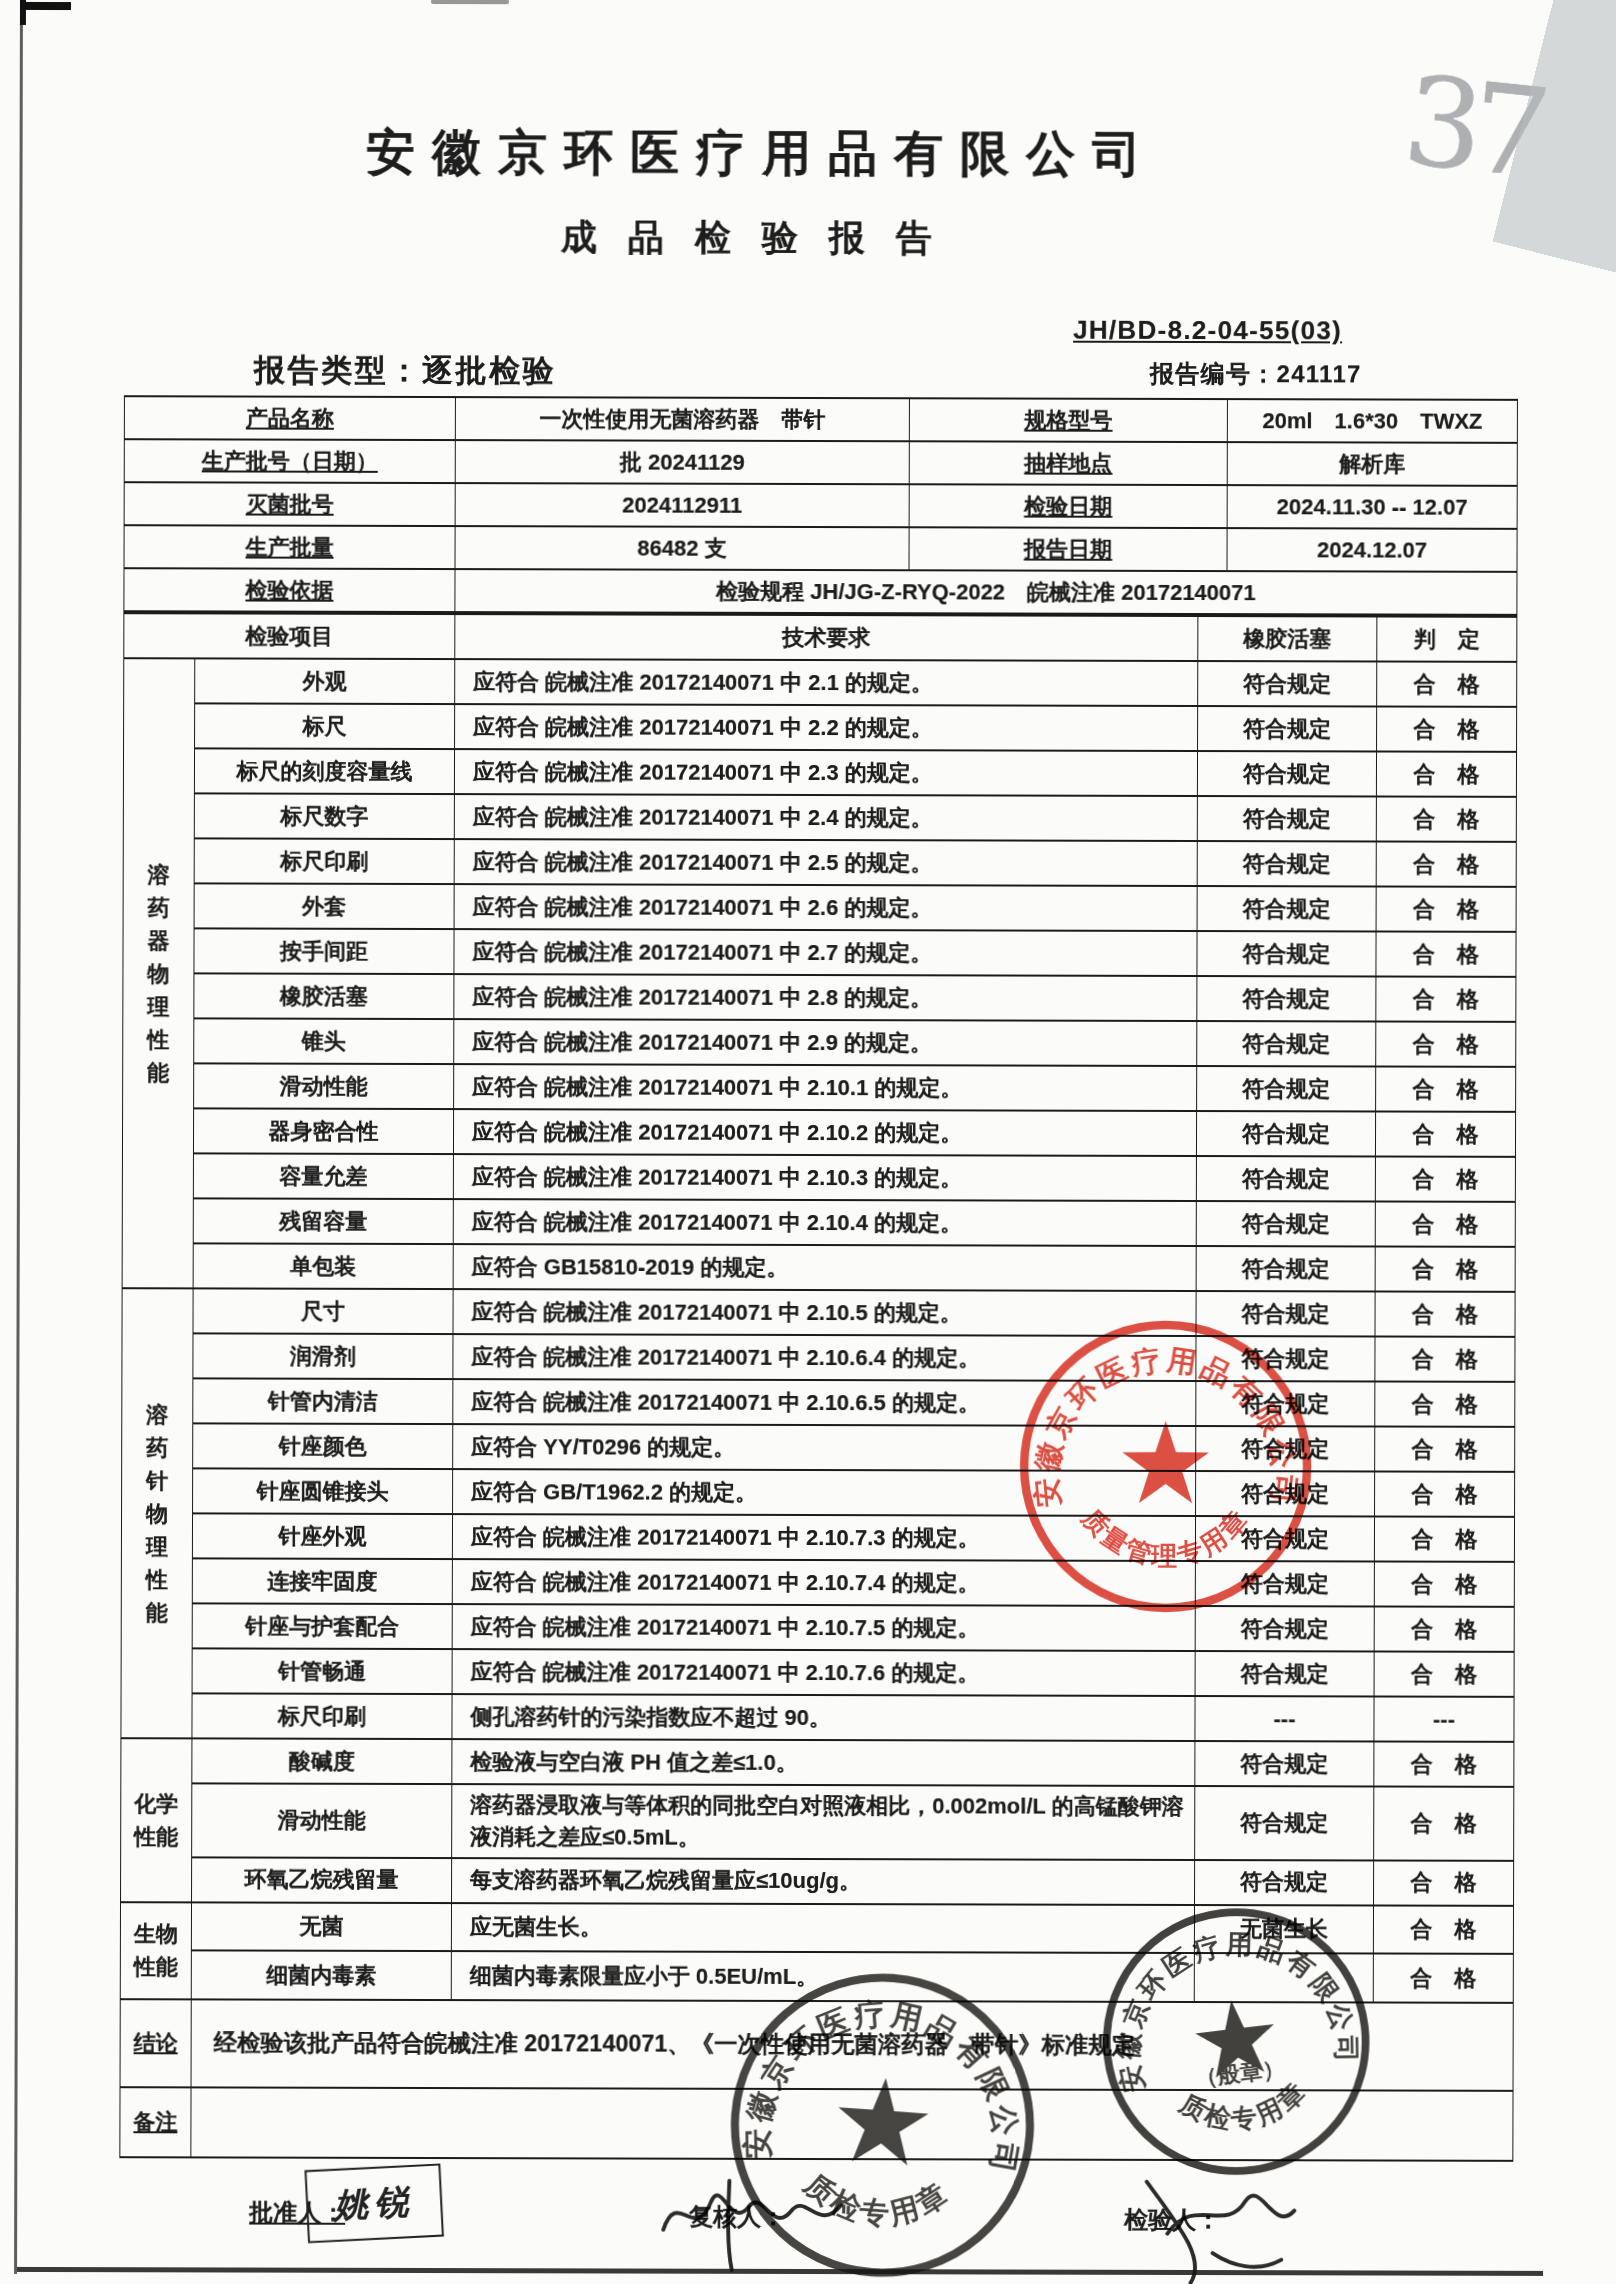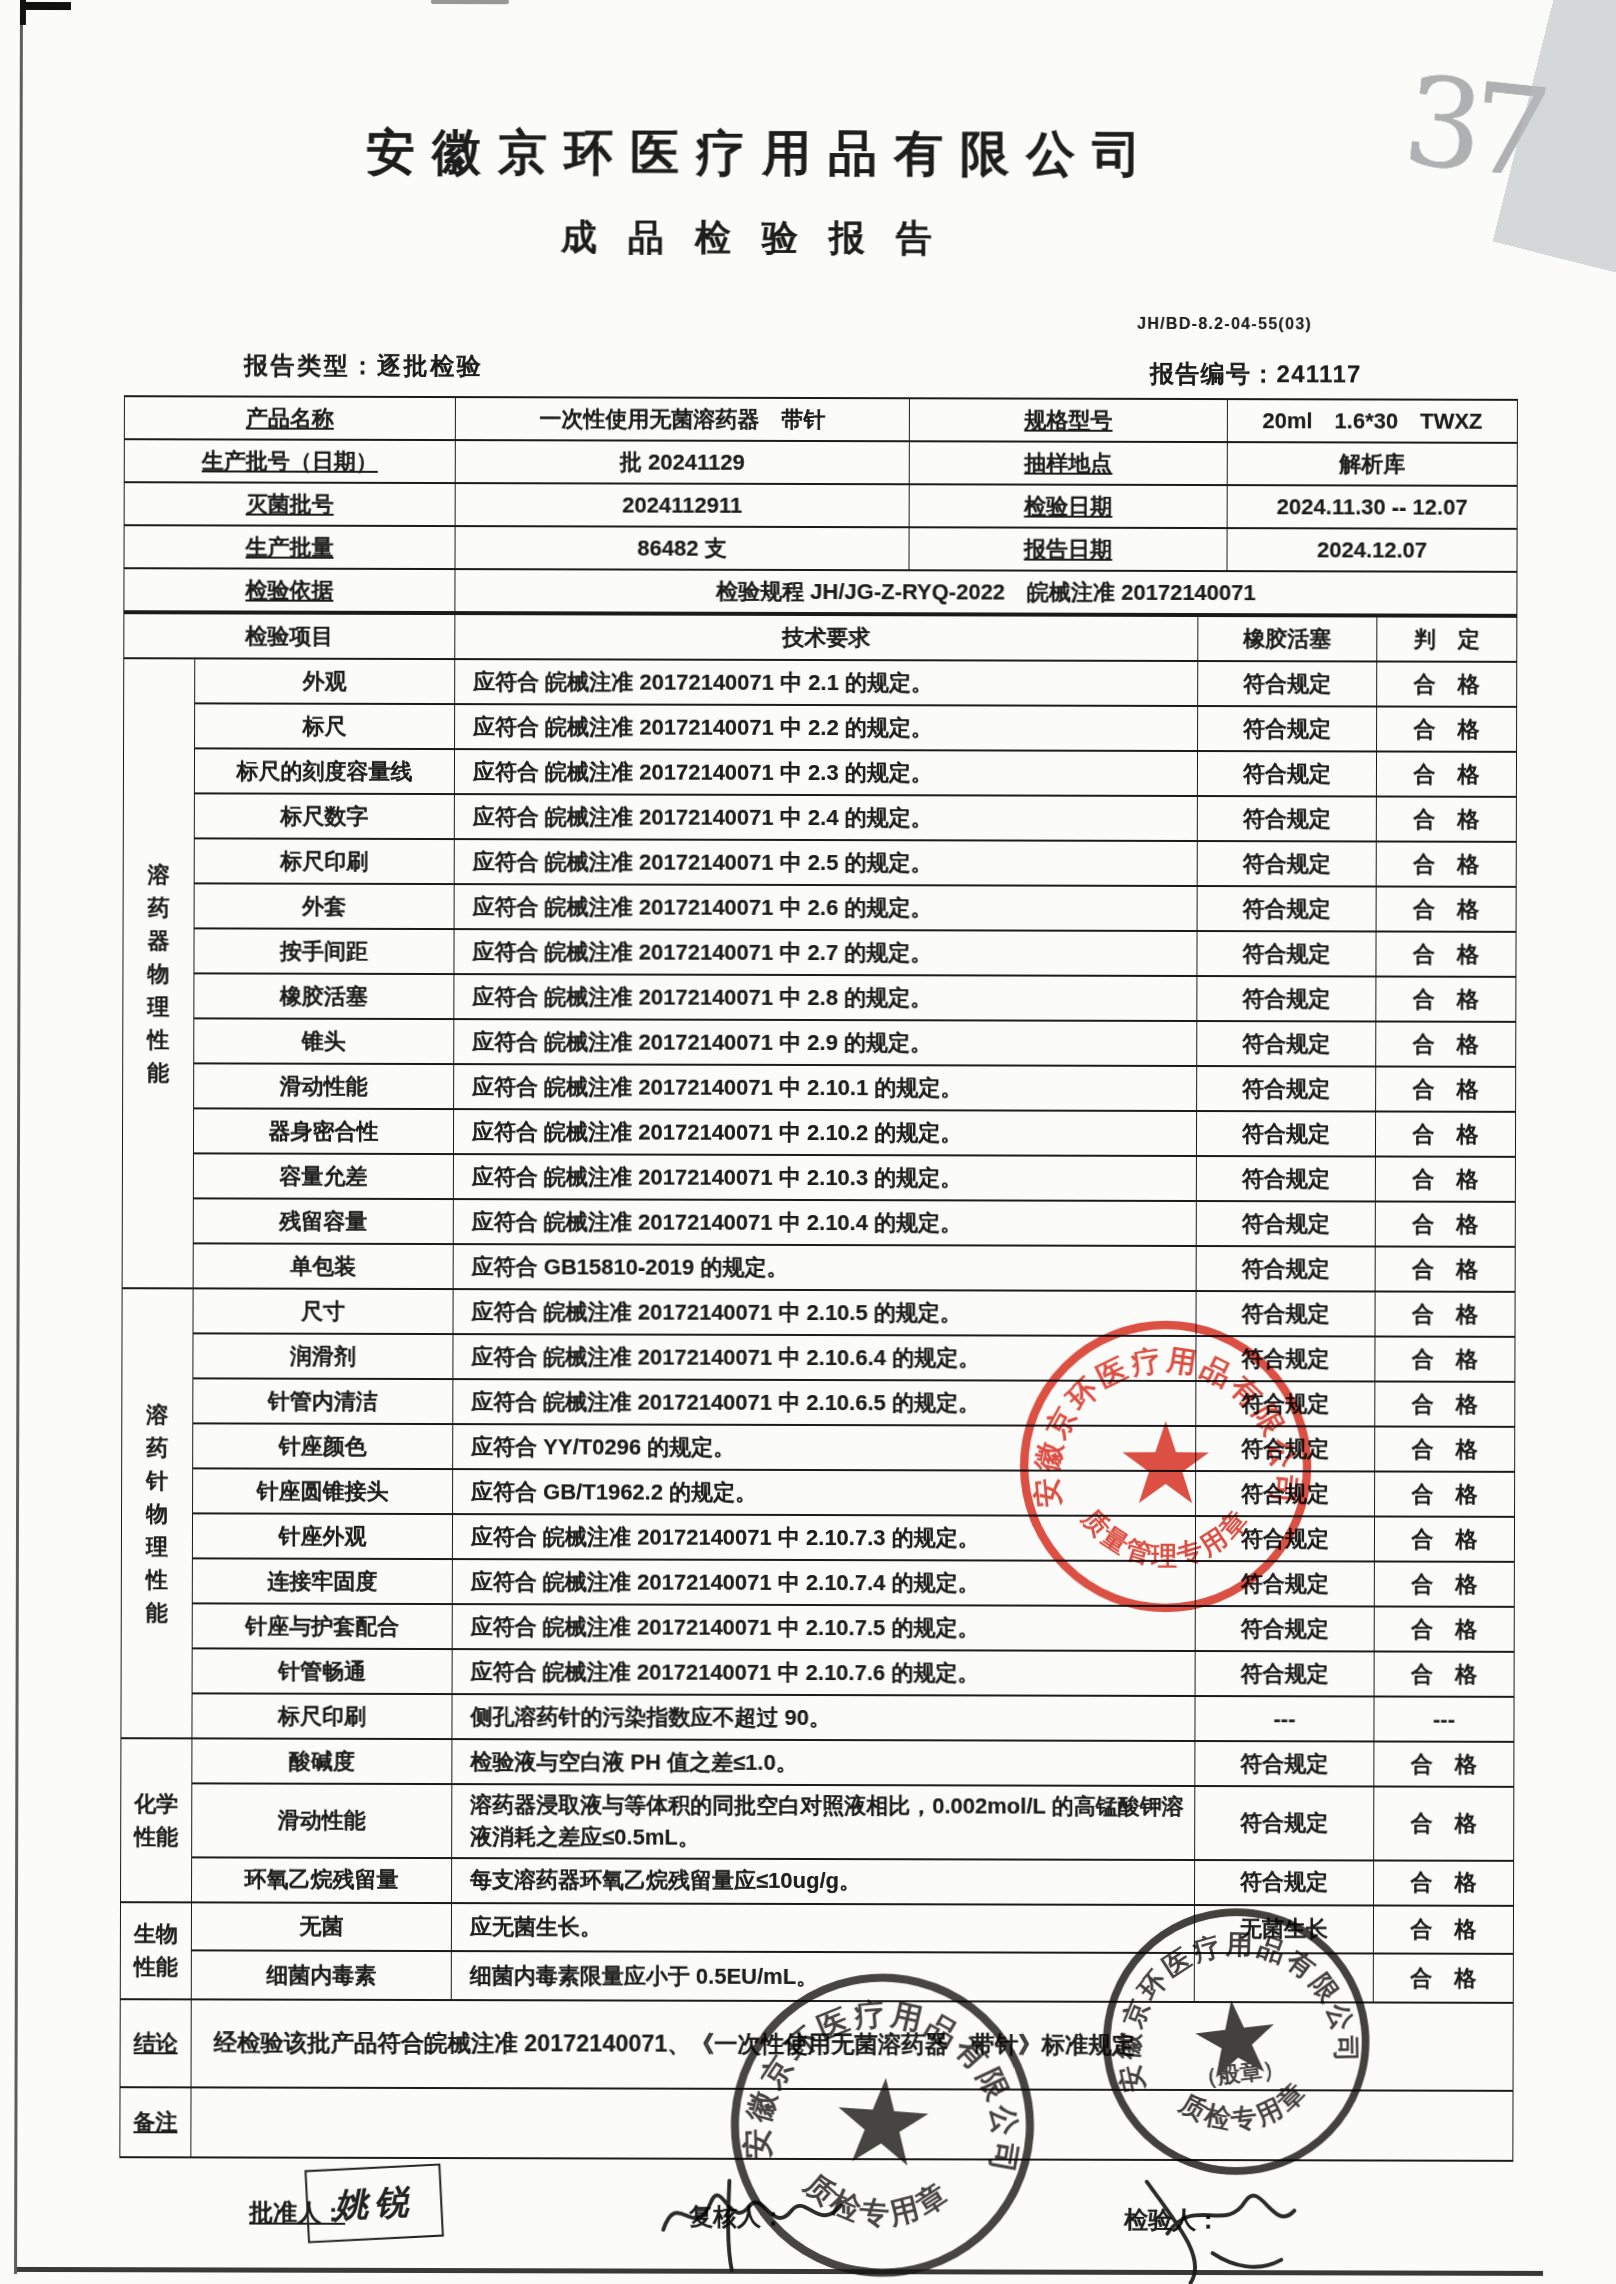--- a/index.html
+++ b/index.html
@@ -25,22 +25,22 @@
     position:absolute;left:1402px;top:57px;width:195px;
     font-family:"DejaVu Serif",serif;font-size:123px;font-weight:400;
     color:#9a9da1;transform:rotate(6deg);letter-spacing:-11.7px;opacity:.8;
   }
 
   .title{position:absolute;top:121px;left:0;width:1519px;text-align:center;
     font-size:49px;font-weight:700;letter-spacing:17px;}
   .subtitle{position:absolute;top:214px;left:0;width:1519px;text-align:center;
     font-size:36px;font-weight:700;letter-spacing:31px;}
 
-  .meta-left{position:absolute;left:242px;top:351px;font-size:24px;font-weight:700;letter-spacing:2.6px;}
-  .doc-code{position:absolute;left:1135px;top:314px;font-size:16px;font-weight:700;letter-spacing:1.3px;}
+  .meta-left{position:absolute;left:252px;top:351px;font-size:31px;font-weight:700;letter-spacing:2.6px;}
+  .doc-code{position:absolute;left:1071px;top:314px;font-size:26px;font-weight:700;letter-spacing:1.3px;text-decoration:underline;}
   .report-no{position:absolute;left:1148px;top:357px;font-size:24px;font-weight:700;letter-spacing:1.3px;}
 
   .sheet{position:absolute;left:122px;top:397px;width:1393px;}
   table{border-collapse:collapse;table-layout:fixed;width:1393px;}
   td{border:1.6px solid #1b1b1b;border-top-width:2.3px;border-bottom-width:2.3px;
      padding:3.9px 6.5px;font-size:22px;font-weight:600;line-height:1.45;
      text-align:center;vertical-align:middle;overflow:hidden;
      text-shadow:0 0 0.6px rgba(25,25,25,.5);}
   .info-table td{height:43px;}
   .test-table td{height:45px;}

